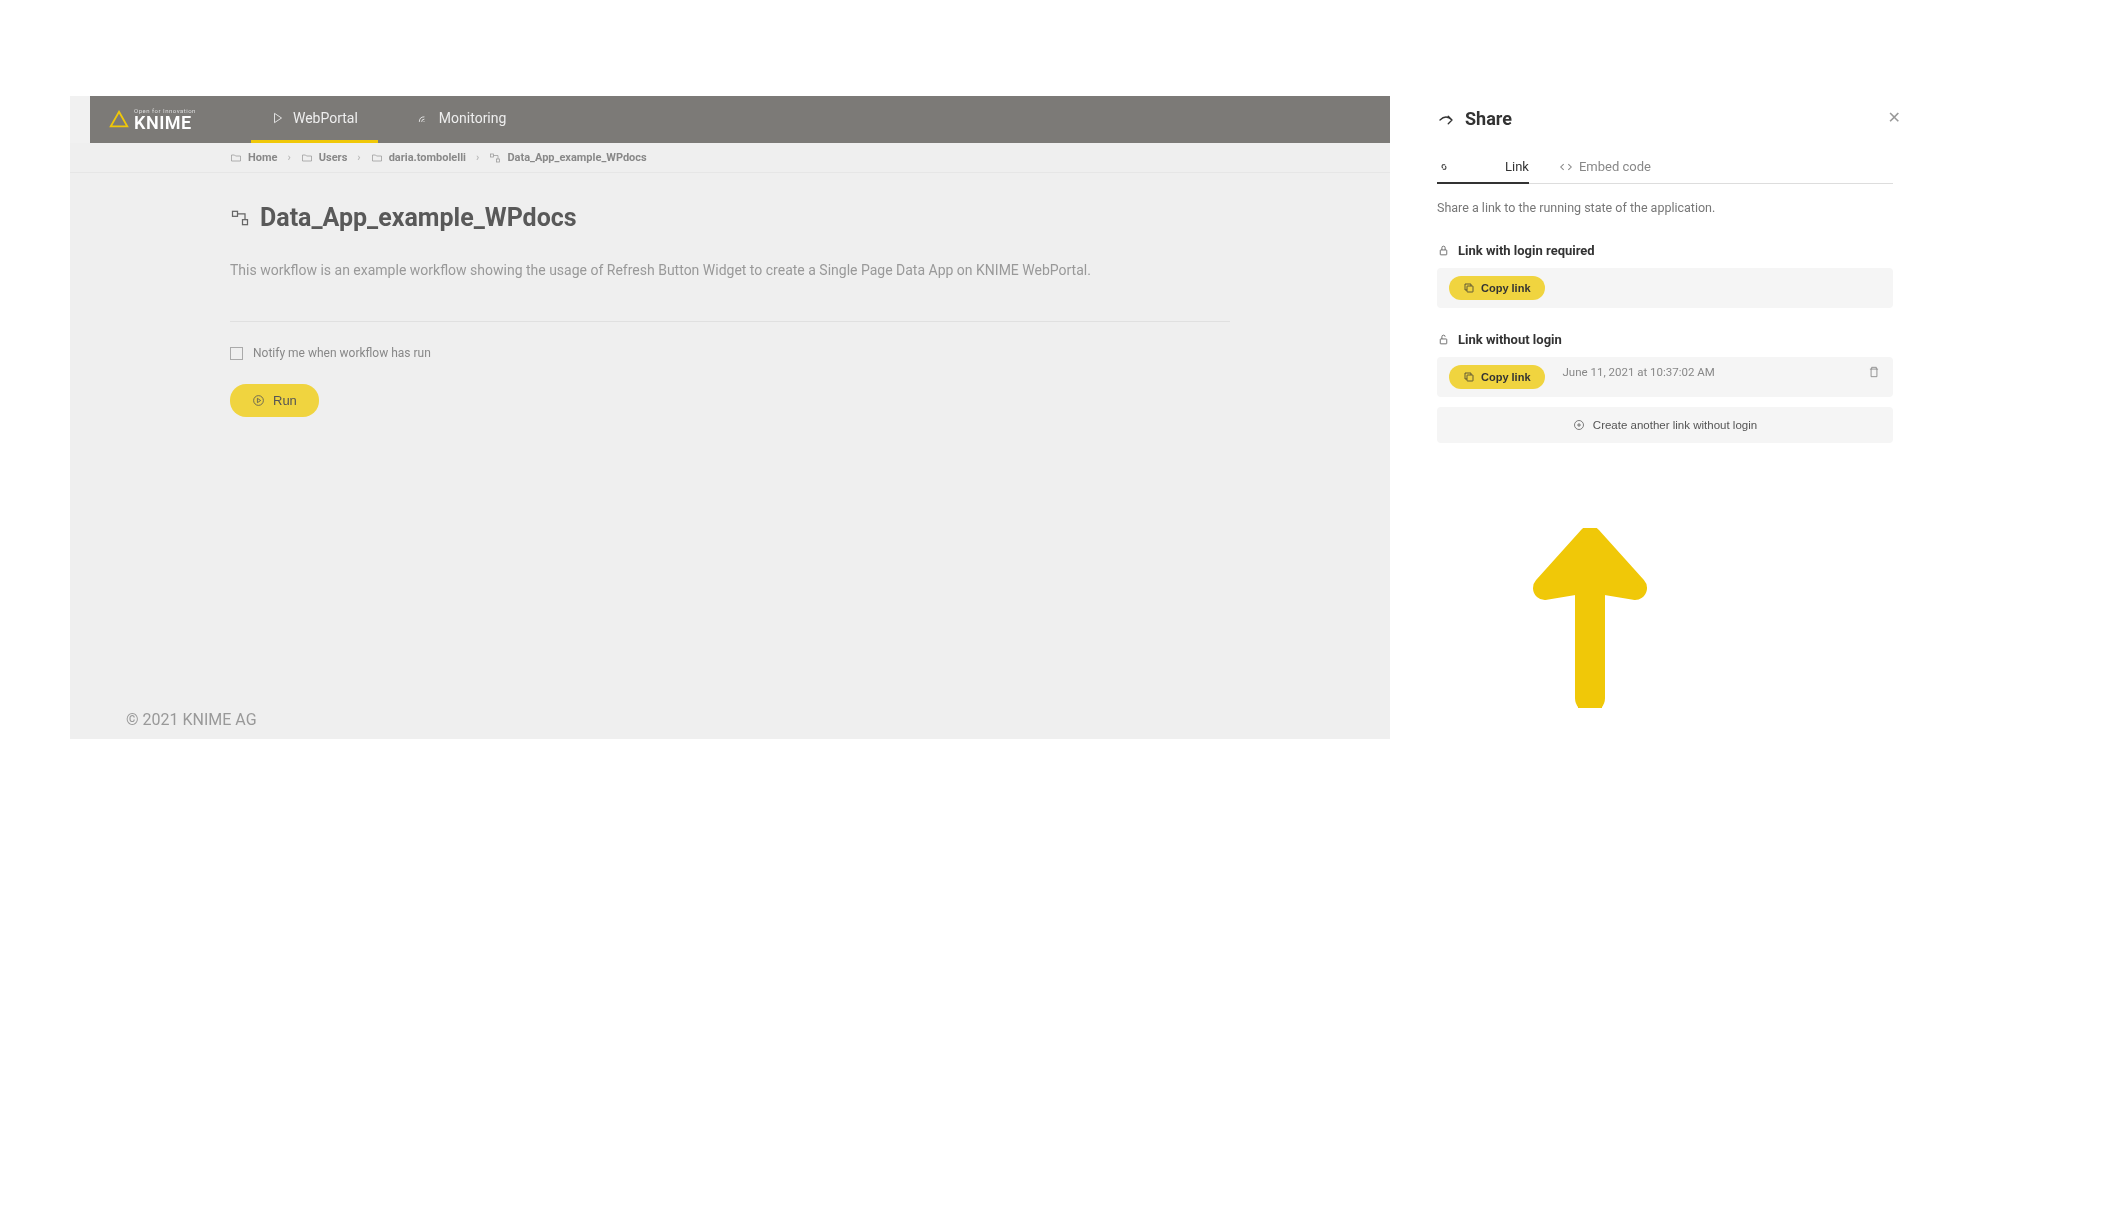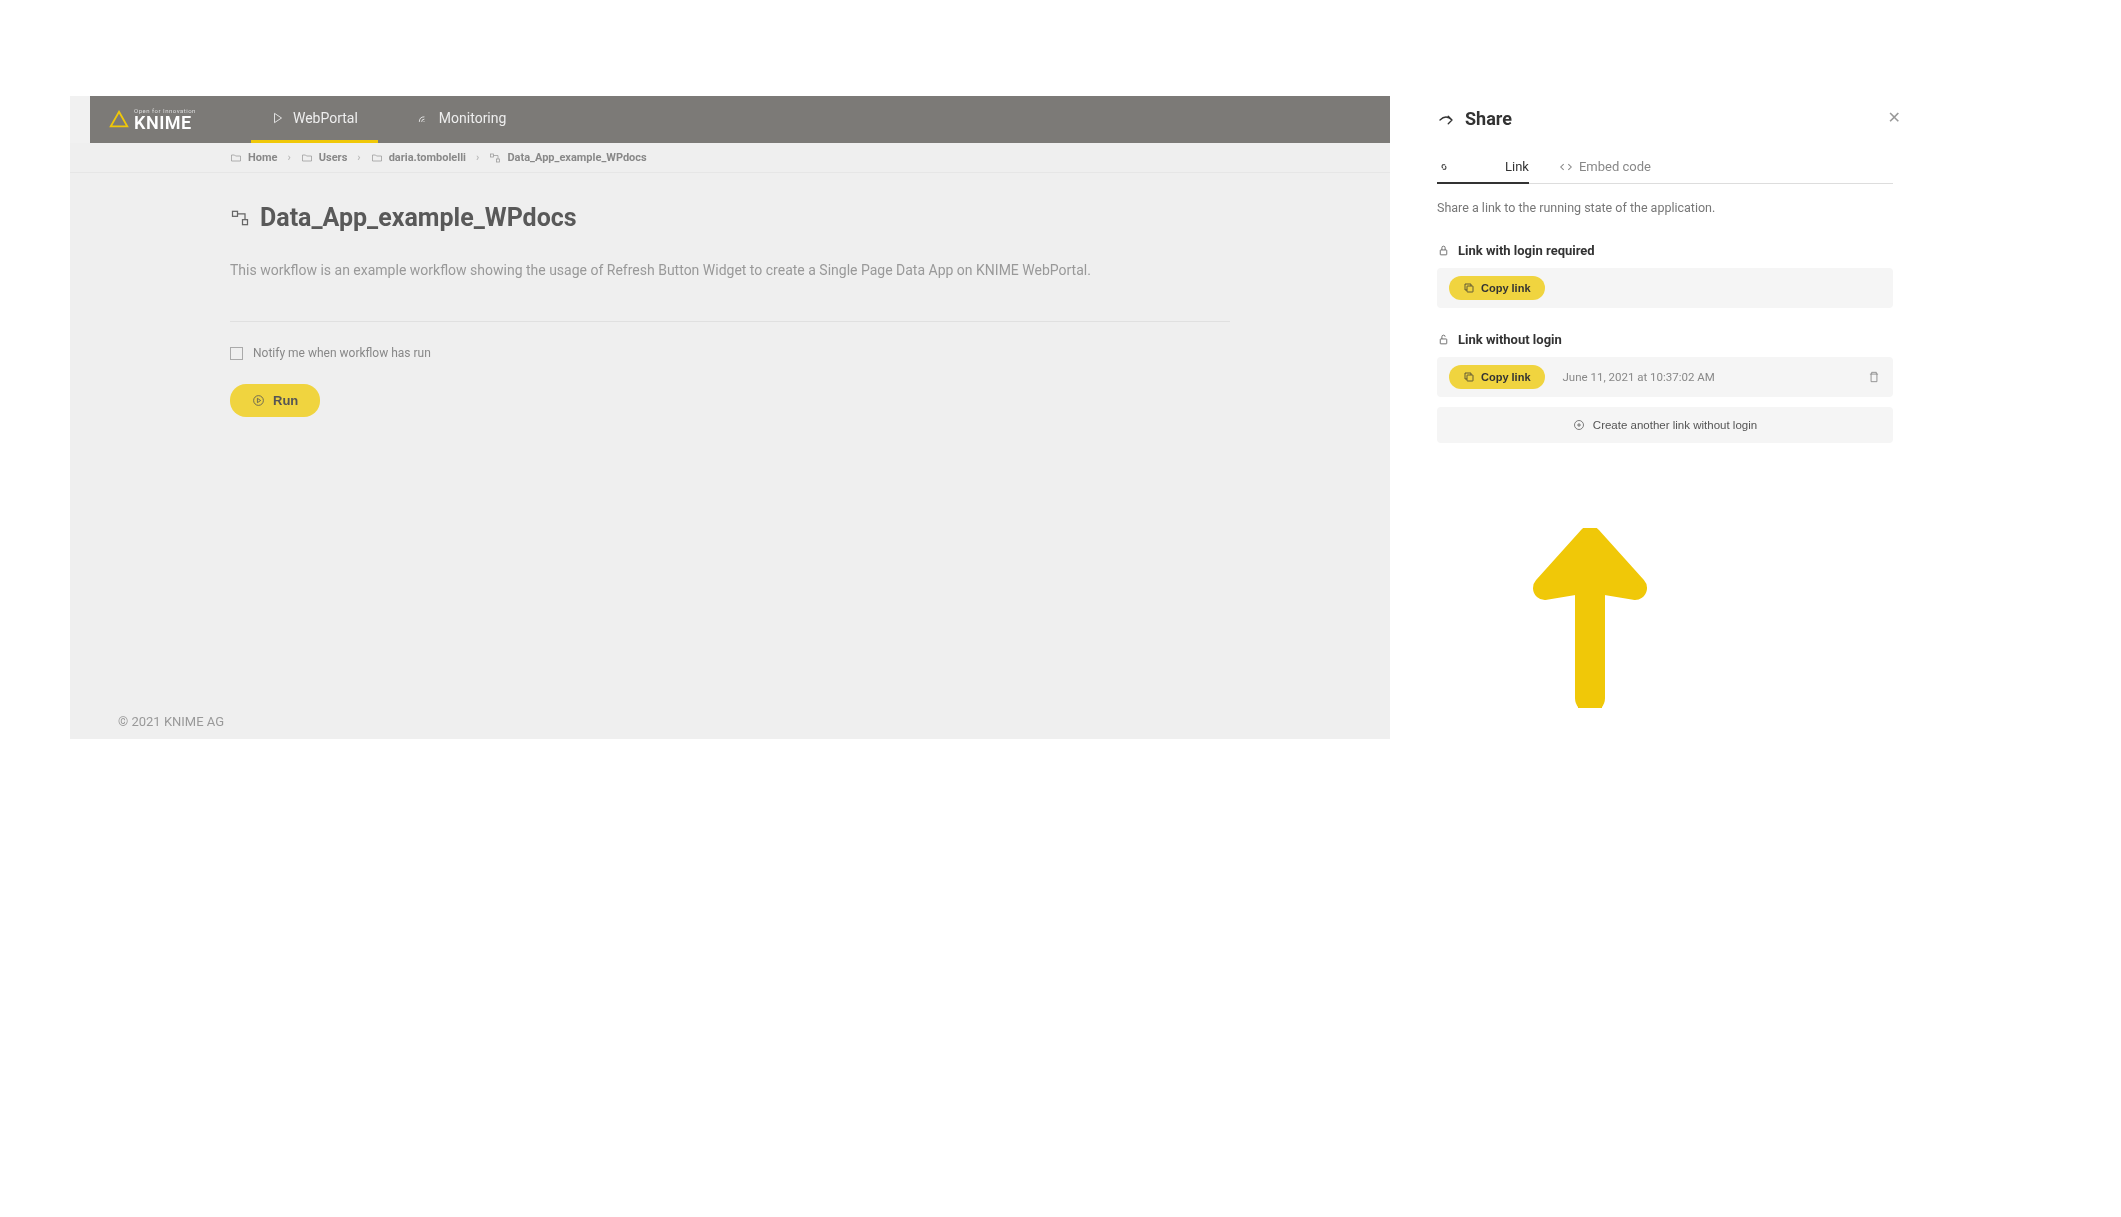--- a/index.html
+++ b/index.html
@@ -75,43 +75,42 @@
     .run-button {
       display: inline-flex;
       align-items: center;
       background: #f0d43f;
       border: none;
       border-radius: 16px;
       padding: 9px 22px;
       font-size: 13px;
       color: #555;
       cursor: pointer;
-      font-weight: bold;
     }
     .run-icon { width: 13px; height: 13px; margin-right: 8px; stroke: #555; fill: none; }
     .jobs-section {
       background: #f1f1f1;
       padding: 30px 160px;
       border-top: 1px solid #e4e4e4;
       margin-top: 40px;
       margin-left: -160px;
       margin-right: -160px;
     }
     .jobs-header { display: flex; align-items: center; margin-bottom: 18px; }
     .jobs-icon { width: 16px; height: 16px; margin-right: 10px; stroke: #666; fill: none; }
     .jobs-title { font-size: 17px; font-weight: 700; color: #666; }
     .jobs-divider { border: none; border-top: 1px solid #e0e0e0; margin-bottom: 12px; }
     .no-jobs { font-size: 12px; color: #999; }
     .footer {
       position: absolute;
       bottom: 0;
-      left: 0;
+      left: 8px;
       right: 0;
       padding: 10px 48px;
-      font-size: 13px;
+      font-size: 16px;
       color: #999;
     }
 
     
     .share-panel {
       position: absolute;
       top: 96px;
       left: 1415px;
       width: 500px;
       padding: 12px 22px 22px;
@@ -126,21 +125,21 @@
     .share-tab.active { color: #333; border-bottom-color: #333; gap: 48px; }
     .share-tab-icon { width: 14px; height: 14px; margin-right: 6px; }
     .share-desc { font-size: 12.5px; color: #777; margin-bottom: 28px; }
     .share-section-header { display: flex; align-items: center; font-size: 13px; font-weight: 700; color: #333; margin-bottom: 10px; }
     .lock-icon { width: 13px; height: 13px; margin-right: 8px; stroke: #555; fill: none; }
     .share-row {
       background: #f5f5f5;
       border-radius: 4px;
       padding: 8px 12px;
       display: flex;
-      align-items: center;
+      align-items: flex-start;
       margin-bottom: 24px;
     }
     .copy-link-btn {
       display: inline-flex;
       align-items: center;
       background: #f0d43f;
       border: none;
       border-radius: 13px;
       padding: 6px 14px;
       font-size: 11px;

